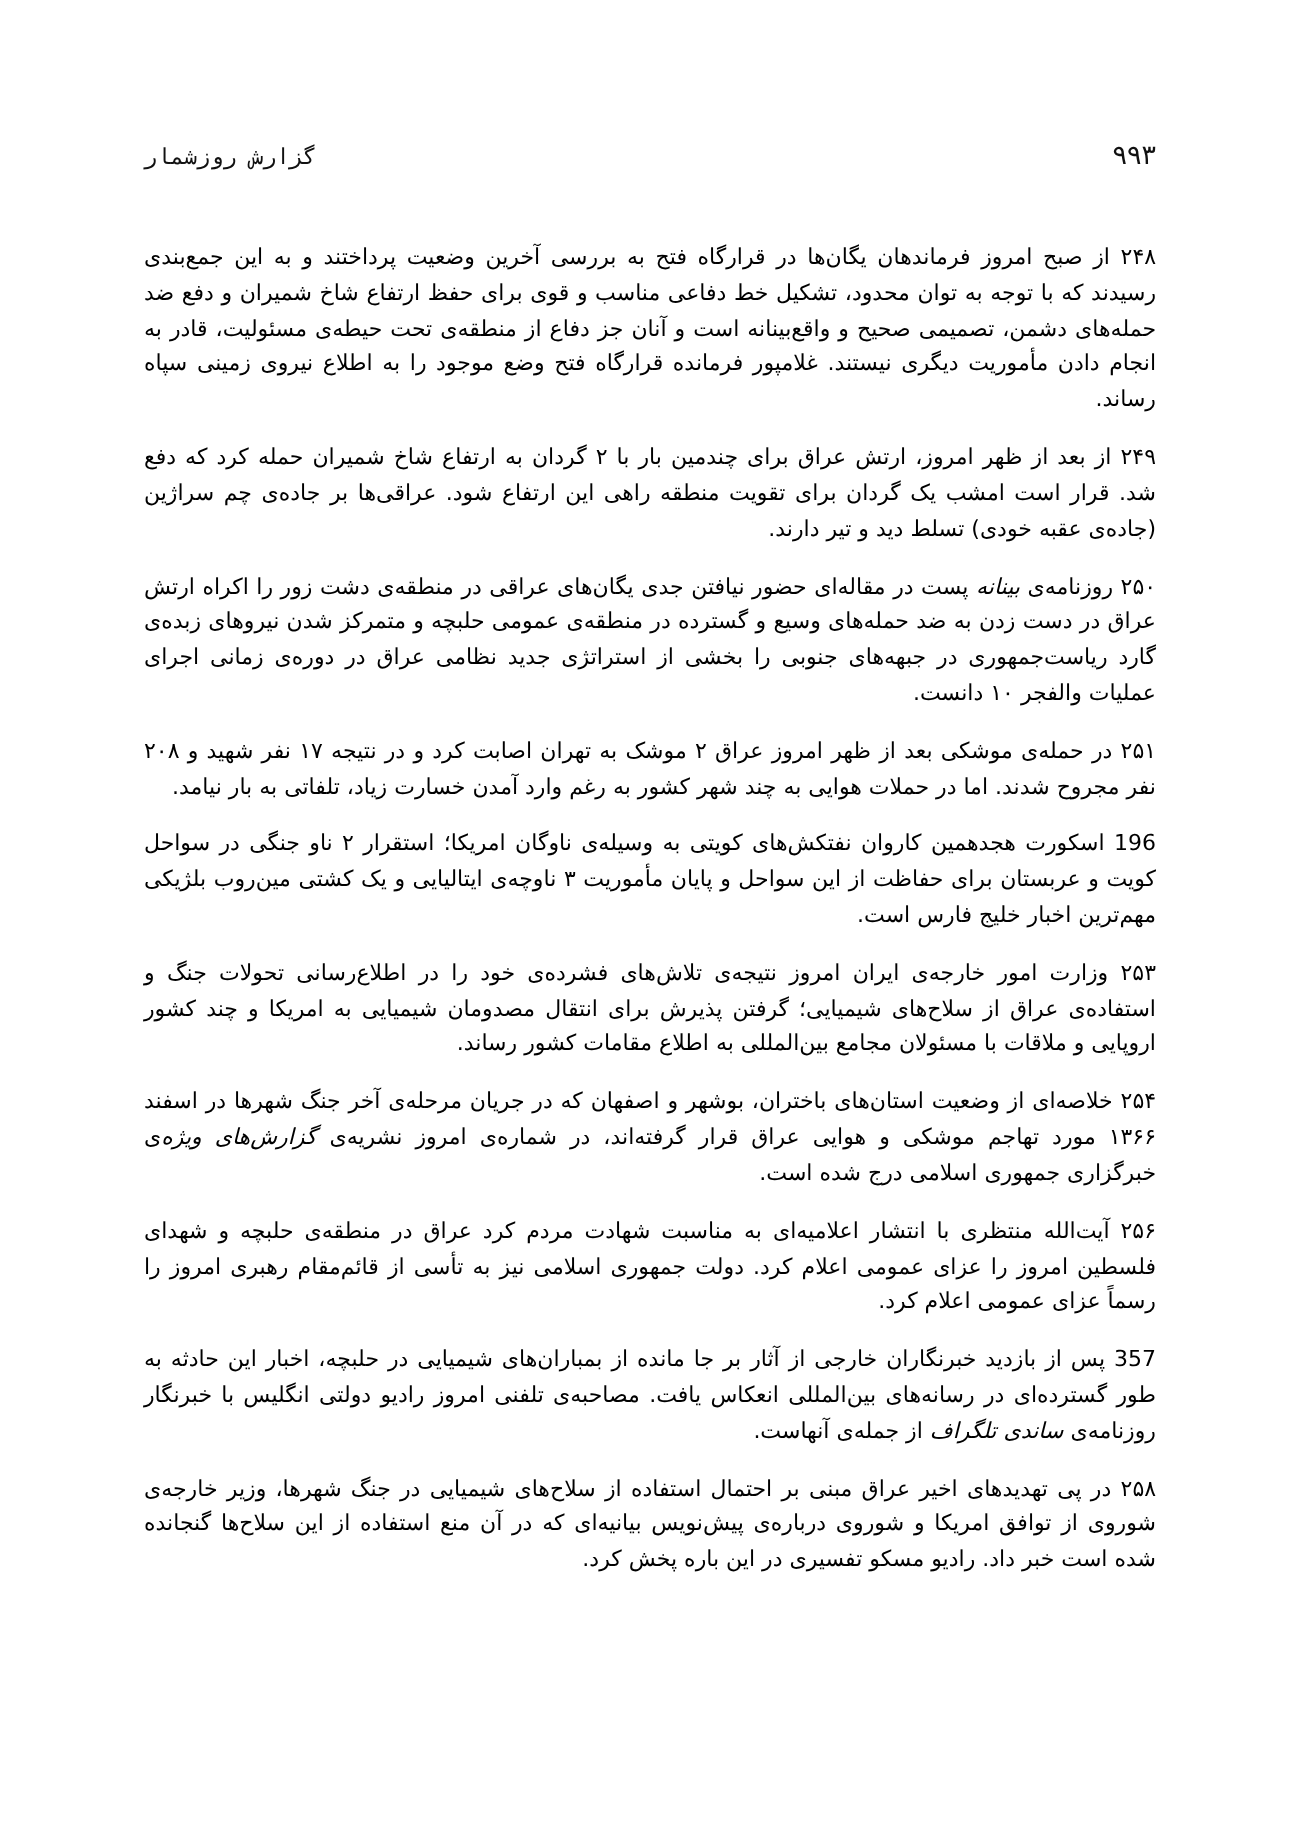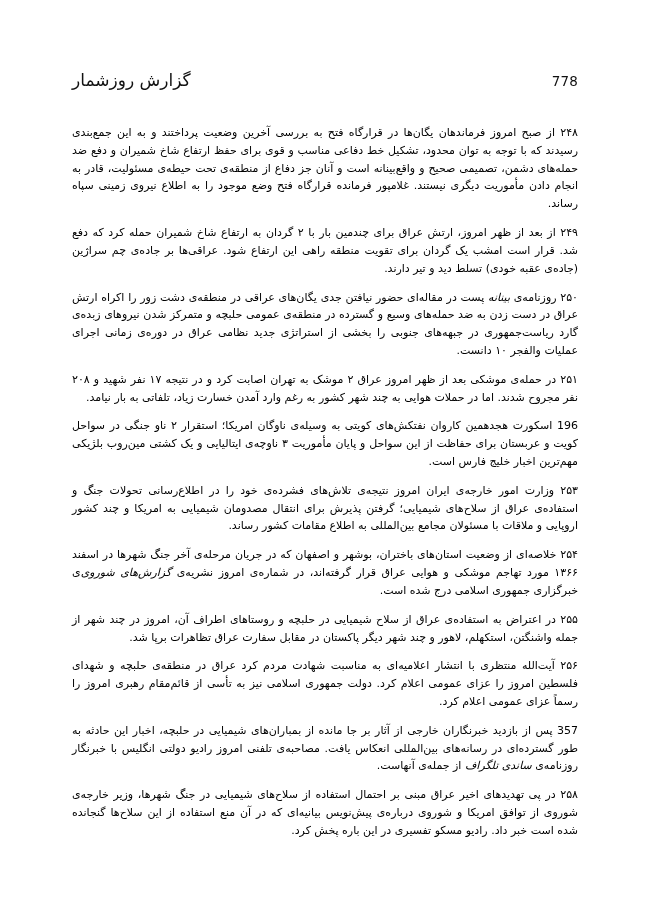--- a/index.html
+++ b/index.html
@@ -26,21 +26,22 @@
     display: flex;
     flex-direction: row-reverse;
     justify-content: space-between;
     align-items: baseline;
     font-size: 13.5px;
     letter-spacing: 0.2px;
     margin-bottom: 34px;
     color: #111;
   }
   .header .title {
-    font-size: 17px;
+    font-size: 11px;
+    font-family: Liberation Mono, monospace;
   }
   .header .folio {
     font-size: 13.5px;
     direction: rtl;
   }
   .body {
     direction: rtl;
     text-align: justify;
     text-justify: inter-word;
   }
@@ -64,21 +65,21 @@
     text-align: justify;
   }
 </style>
 </head>
 <body>
 
 <div class="page">
 
   <div class="header">
     <span class="title">گزارش روزشمار</span>
-    <span class="folio">778</span>
+    <span class="folio">۹۹۳</span>
   </div>
 
   <div class="body">
 
     <p class="entry">
       <span class="num">۲۴۸</span>
       <span class="txt">از صبح امروز فرماندهان یگان‌ها در قرارگاه فتح به بررسی آخرین وضعیت پرداختند و به این جمع‌بندی رسیدند که با توجه به توان محدود، تشکیل خط دفاعی مناسب و قوی برای حفظ ارتفاع شاخ شمیران و دفع ضد حمله‌های دشمن، تصمیمی صحیح و واقع‌بینانه است و آنان جز دفاع از منطقه‌ی تحت حیطه‌ی مسئولیت، قادر به انجام دادن مأموریت دیگری نیستند. غلامپور فرمانده قرارگاه فتح وضع موجود را به اطلاع نیروی زمینی سپاه رساند.</span>
     </p>
 
     <p class="entry">
@@ -101,27 +102,23 @@
       <span class="txt">اسکورت هجدهمین کاروان نفتکش‌های کویتی به وسیله‌ی ناوگان امریکا؛ استقرار ۲ ناو جنگی در سواحل کویت و عربستان برای حفاظت از این سواحل و پایان مأموریت ۳ ناوچه‌ی ایتالیایی و یک کشتی مین‌روب بلژیکی مهم‌ترین اخبار خلیج فارس است.</span>
     </p>
 
     <p class="entry">
       <span class="num">۲۵۳</span>
       <span class="txt">وزارت امور خارجه‌ی ایران امروز نتیجه‌ی تلاش‌های فشرده‌ی خود را در اطلاع‌رسانی تحولات جنگ و استفاده‌ی عراق از سلاح‌های شیمیایی؛ گرفتن پذیرش برای انتقال مصدومان شیمیایی به امریکا و چند کشور اروپایی و ملاقات با مسئولان مجامع بین‌المللی به اطلاع مقامات کشور رساند.</span>
     </p>
 
     <p class="entry">
       <span class="num">۲۵۴</span>
-      <span class="txt">خلاصه‌ای از وضعیت استان‌های باختران، بوشهر و اصفهان که در جریان مرحله‌ی آخر جنگ شهرها در اسفند ۱۳۶۶ مورد تهاجم موشکی و هوایی عراق قرار گرفته‌اند، در شماره‌ی امروز نشریه‌ی <span class="ital">گزارش‌های شوروی</span>‌ی خبرگزاری جمهوری اسلامی درج شده است.</span>
+      <span class="txt">خلاصه‌ای از وضعیت استان‌های باختران، بوشهر و اصفهان که در جریان مرحله‌ی آخر جنگ شهرها در اسفند ۱۳۶۶ مورد تهاجم موشکی و هوایی عراق قرار گرفته‌اند، در شماره‌ی امروز نشریه‌ی <span class="ital">گزارش‌های ویژه</span>‌ی خبرگزاری جمهوری اسلامی درج شده است.</span>
     </p>
 
-    <p class="entry">
-      <span class="num">۲۵۵</span>
-      <span class="txt">در اعتراض به استفاده‌ی عراق از سلاح شیمیایی در حلبچه و روستاهای اطراف آن، امروز در چند شهر از جمله واشنگتن، استکهلم، لاهور و چند شهر دیگر پاکستان در مقابل سفارت عراق تظاهرات برپا شد.</span>
-    </p>
 
     <p class="entry">
       <span class="num">۲۵۶</span>
       <span class="txt">آیت‌الله منتظری با انتشار اعلامیه‌ای به مناسبت شهادت مردم کرد عراق در منطقه‌ی حلبچه و شهدای فلسطین امروز را عزای عمومی اعلام کرد. دولت جمهوری اسلامی نیز به تأسی از قائم‌مقام رهبری امروز را رسماً عزای عمومی اعلام کرد.</span>
     </p>
 
     <p class="entry">
       <span class="num">357</span>
       <span class="txt">پس از بازدید خبرنگاران خارجی از آثار بر جا مانده از بمباران‌های شیمیایی در حلبچه، اخبار این حادثه به طور گسترده‌ای در رسانه‌های بین‌المللی انعکاس یافت. مصاحبه‌ی تلفنی امروز رادیو دولتی انگلیس با خبرنگار روزنامه‌ی <span class="ital">ساندی تلگراف</span> از جمله‌ی آنهاست.</span>
     </p>

